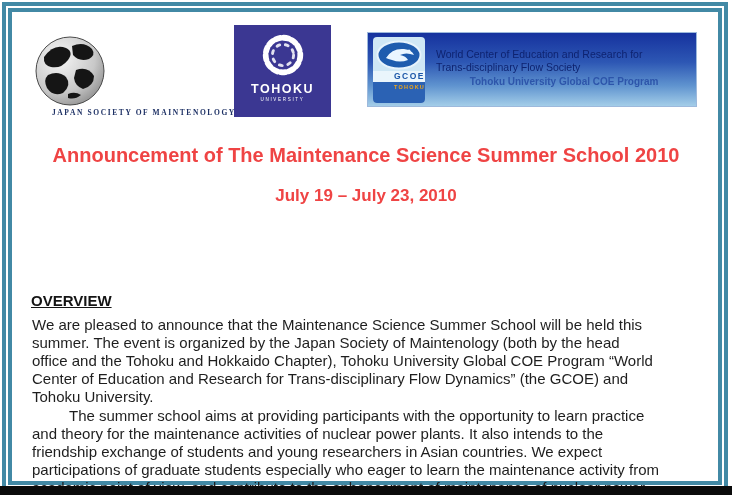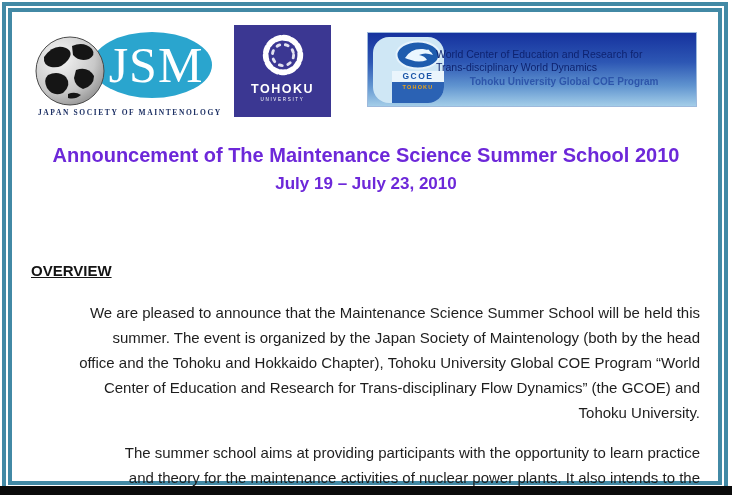--- a/index.html
+++ b/index.html
@@ -27,41 +27,41 @@
     position:absolute; left:57px; top:4px; width:120px; height:66px;
     background:#2aa5ce; border-radius:50%;
     display:flex; align-items:center; justify-content:center;
   }
   .jsm-text {
     font-family:"Liberation Serif", serif; color:#ffffff;
     font-size:50px; line-height:1; padding-left:8px; letter-spacing:1px;
   }
   .globe { position:absolute; left:0; top:8px; width:70px; height:70px; z-index:2; }
   .jsm-caption {
-    position:absolute; left:3px; bottom:0; width:174px;
+    position:absolute; left:17px; bottom:0; width:174px;
     font-family:"Liberation Serif", serif; font-weight:bold;
     font-size:7.5px; letter-spacing:1.6px; color:#1d3064; white-space:nowrap;
   }
 
   .tohoku-logo {
     position:absolute; left:234px; top:25px; width:97px; height:92px;
     background:#3b3792; display:flex; flex-direction:column; align-items:center;
   }
   .tohoku-crest { margin-top:6px; width:50px; height:50px; }
   .tohoku-name { color:#fff; font-weight:bold; font-size:12.5px; letter-spacing:1.5px; margin-top:1px; }
   .tohoku-sub  { color:#fff; font-size:4.5px; letter-spacing:1.7px; margin-top:1px; }
 
   .gcoe-banner {
     position:absolute; left:367px; top:32px; width:330px; height:75px;
     background:linear-gradient(180deg,#16329e 0%,#2d57b4 40%,#5f93cf 72%,#a3cde8 100%);
     border:1px solid #9db9dc; box-sizing:border-box;
   }
   .gcoe-emblem {
     position:absolute; left:5px; top:4px; width:52px; height:66px;
-    background:#cfe7f5; border-radius:16px; overflow:hidden; text-align:center;padding-left:19px;
+    background:#cfe7f5; border-radius:4px; overflow:hidden; text-align:right;
   }
   .gcoe-swirl { display:block; margin:3px auto 1px auto; width:46px; height:30px; }
   .gcoe-em-acronym {
     font-size:8.5px; font-weight:bold; color:#1b56a8; letter-spacing:1.5px;
     background:#eaf5fc; line-height:11px;
   }
   .gcoe-em-org {
     font-size:5.5px; font-weight:bold; color:#eda519; letter-spacing:1.2px;
     background:#2b62b4; line-height:9px; padding-top:1px; height:100%;
   }
@@ -69,49 +69,45 @@
   .gcoe-line {
     font-size:10.5px; font-weight:normal; color:#0e2370;
     line-height:13px; white-space:nowrap;
   }
   .gcoe-line3 {
     margin-top:2px; text-align:center; font-size:10px; font-weight:bold;
     color:#2d55aa; white-space:nowrap;
   }
 
   
-  .title-block { position:absolute; left:0; right:0; top:139px; text-align:center; color:#6d28d9; }
+  .title-block { position:absolute; left:0; right:0; top:139px; text-align:center; color:#ef4444; }
   .title-line { font-size:20px; font-weight:bold; line-height:33px; }
-  .date-line  { font-size:17px; font-weight:bold; line-height:24px; margin-top:0; }
+  .date-line  { font-size:17px; font-weight:bold; line-height:24px; margin-top:12px; }
 
   
   .overview { position:absolute; left:31px; top:262px; width:684px; }
   .overview-heading {
     display:inline-block; font-size:15px; font-weight:bold;
-    text-decoration:underline; color:#141414; margin-bottom:6px;
+    text-decoration:underline; color:#141414; margin-bottom:6px;margin-top:30px;
   }
   .para {
-    margin:15px; font-size:15px; line-height:25px; color:#1e1e1e;
+    margin:1px; font-size:15px; line-height:18px; color:#1e1e1e;
     white-space:pre-line;
-    text-align:right;
   }
   .para.p2 { text-indent:37px; }
 </style>
 </head>
 <body>
 
 <div class="page">
 
   <div class="frame-outer"></div>
   <div class="frame-inner"></div>
 
   <div class="jsm-logo">
-    <div class="jsm-ellipse">
-      <span class="jsm-text">JSM</span>
-    </div>
     <span class="globe">
       <svg viewBox="0 0 70 70" width="70" height="70">
         <defs>
           <radialGradient id="globeg" cx="35%" cy="30%" r="80%">
             <stop offset="0%" stop-color="#f6f6f6"></stop>
             <stop offset="65%" stop-color="#c8c8c8"></stop>
             <stop offset="100%" stop-color="#8b8b8b"></stop>
           </radialGradient>
         </defs>
         <circle cx="35" cy="35" r="34" fill="url(#globeg)" stroke="#4a4a4a" stroke-width="1"></circle>
@@ -141,21 +137,21 @@
       <svg class="gcoe-swirl" viewBox="0 0 46 30">
         <ellipse cx="23" cy="15" rx="21.5" ry="13.5" fill="#1e5cae" stroke="#e6f3fc" stroke-width="2"></ellipse>
         <path d="M10 18 Q16 8 28 9 Q36 10 38 15 Q30 12 24 15 Q30 16 32 20 Q24 23 16 20 Q12 19 10 18 Z" fill="#eaf6ff"></path>
         <circle cx="33" cy="11" r="1.5" fill="#eaf6ff"></circle>
       </svg>
       <div class="gcoe-em-acronym">GCOE</div>
       <div class="gcoe-em-org">TOHOKU</div>
     </div>
     <div class="gcoe-text">
       <div class="gcoe-line">World Center of Education and Research for</div>
-      <div class="gcoe-line">Trans-disciplinary World Dynamics</div>
+      <div class="gcoe-line">Trans-disciplinary Flow Society</div>
       <div class="gcoe-line3">Tohoku University Global COE Program</div>
     </div>
   </div>
 
   <div class="title-block">
     <div class="title-line">Announcement of The Maintenance Science Summer School 2010</div>
     <div class="date-line">July 19 – July 23, 2010</div>
   </div>
 
   <div class="overview">

